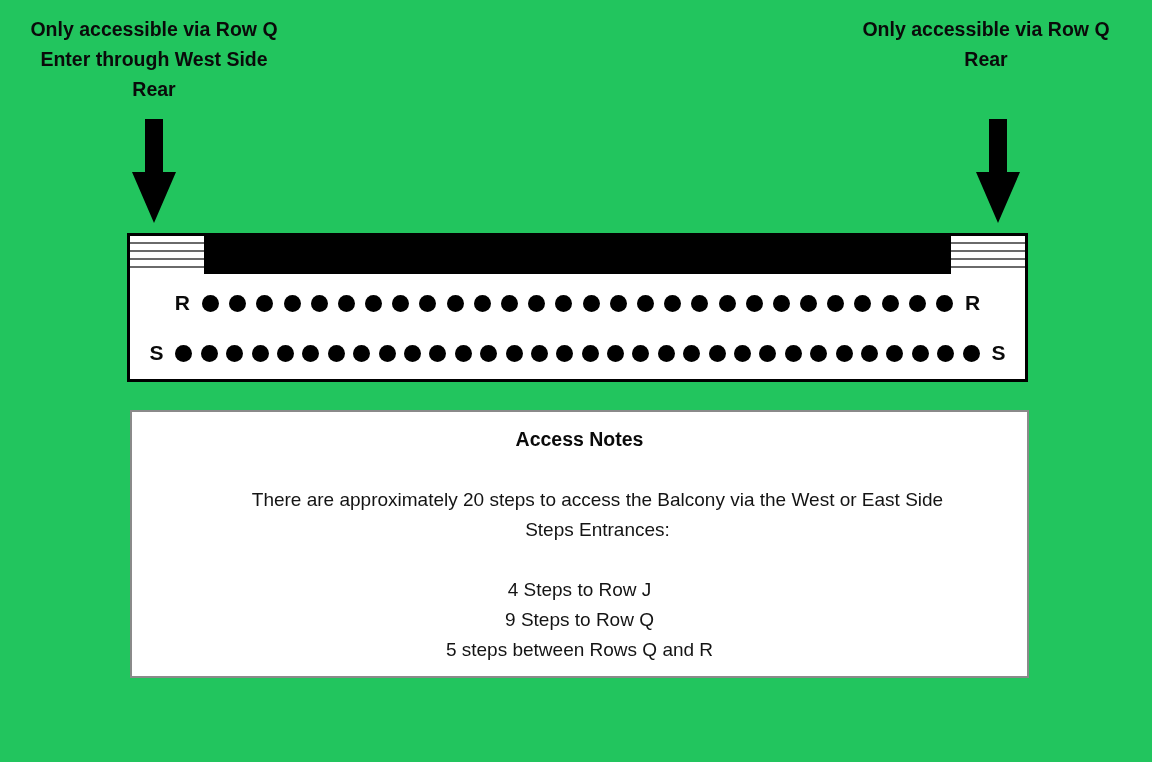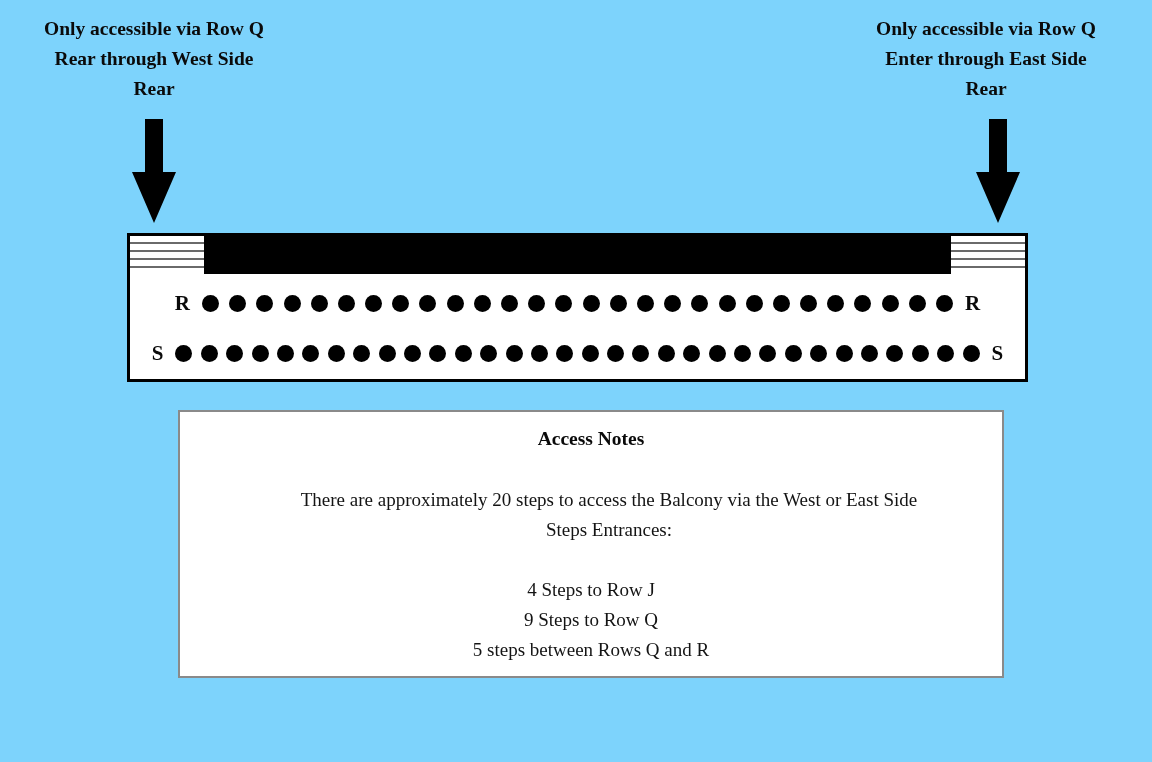--- a/index.html
+++ b/index.html
@@ -1,20 +1,20 @@
 <!DOCTYPE html>
 <html><head>
 <meta charset="utf-8">
 <style>
   html,body{margin:0;padding:0;background:#fff;}
   .canvas{
     position:relative;
     width:1152px;height:762px;
-    background:#7dd3fc;
-    font-family:Liberation Serif, serif;
+    background:#22c55e;
+    font-family:Liberation Sans, sans-serif;
     color:#000;
     overflow:hidden;
   }
   
   .annot{
     position:absolute;top:14px;width:292px;
     text-align:center;font-weight:700;font-size:19.5px;line-height:30px;
     color:#0a0a0a;
   }
   .annot-left{left:8px;}
@@ -47,44 +47,43 @@
     font-weight:700;font-size:21px;line-height:22px;margin:0 12px;color:#0a0a0a;
   }
   .dots{display:flex;align-items:center;}
   .row-r .dots{gap:10.2px;}
   .row-s .dots{gap:8.4px;}
   .dot{
     flex:0 0 auto;width:17px;height:17px;border-radius:50%;background:#000;
   }
   
   .notes-box{
-    position:absolute;left:130px;top:410px;width:826px;height:268px;
+    position:absolute;left:130px;top:410px;width:899px;height:268px;
     box-sizing:border-box;border:2px solid #8a8a8a;background:#fff;
-    text-align:center;font-size:19px;line-height:30px;color:#141414;margin-left:48px;
+    text-align:center;font-size:19px;line-height:30px;color:#141414;
   }
   .notes-title{
     margin-top:13px;font-weight:700;font-size:19.5px;line-height:28px;color:#0a0a0a;
   }
   .notes-intro{margin-top:32px;padding-left:36px;}
   .notes-steps{margin-top:30px;}
 </style>
 </head>
 <body>
 
 <div class="canvas">
 
   <div class="annot annot-left">
     <div>Only accessible via Row Q</div>
-    <div>Rear through West Side</div>
+    <div>Enter through West Side</div>
     <div>Rear</div>
   </div>
 
   <div class="annot annot-right">
     <div>Only accessible via Row Q</div>
-    <div>Enter through East Side</div>
     <div>Rear</div>
   </div>
 
   <svg class="arrow arrow-left" viewBox="0 0 44 104">
     <polygon points="13,0 31,0 31,53 44,53 22,104 0,53 13,53" fill="#000"></polygon>
   </svg>
 
   <svg class="arrow arrow-right" viewBox="0 0 44 104">
     <polygon points="13,0 31,0 31,53 44,53 22,104 0,53 13,53" fill="#000"></polygon>
   </svg>

